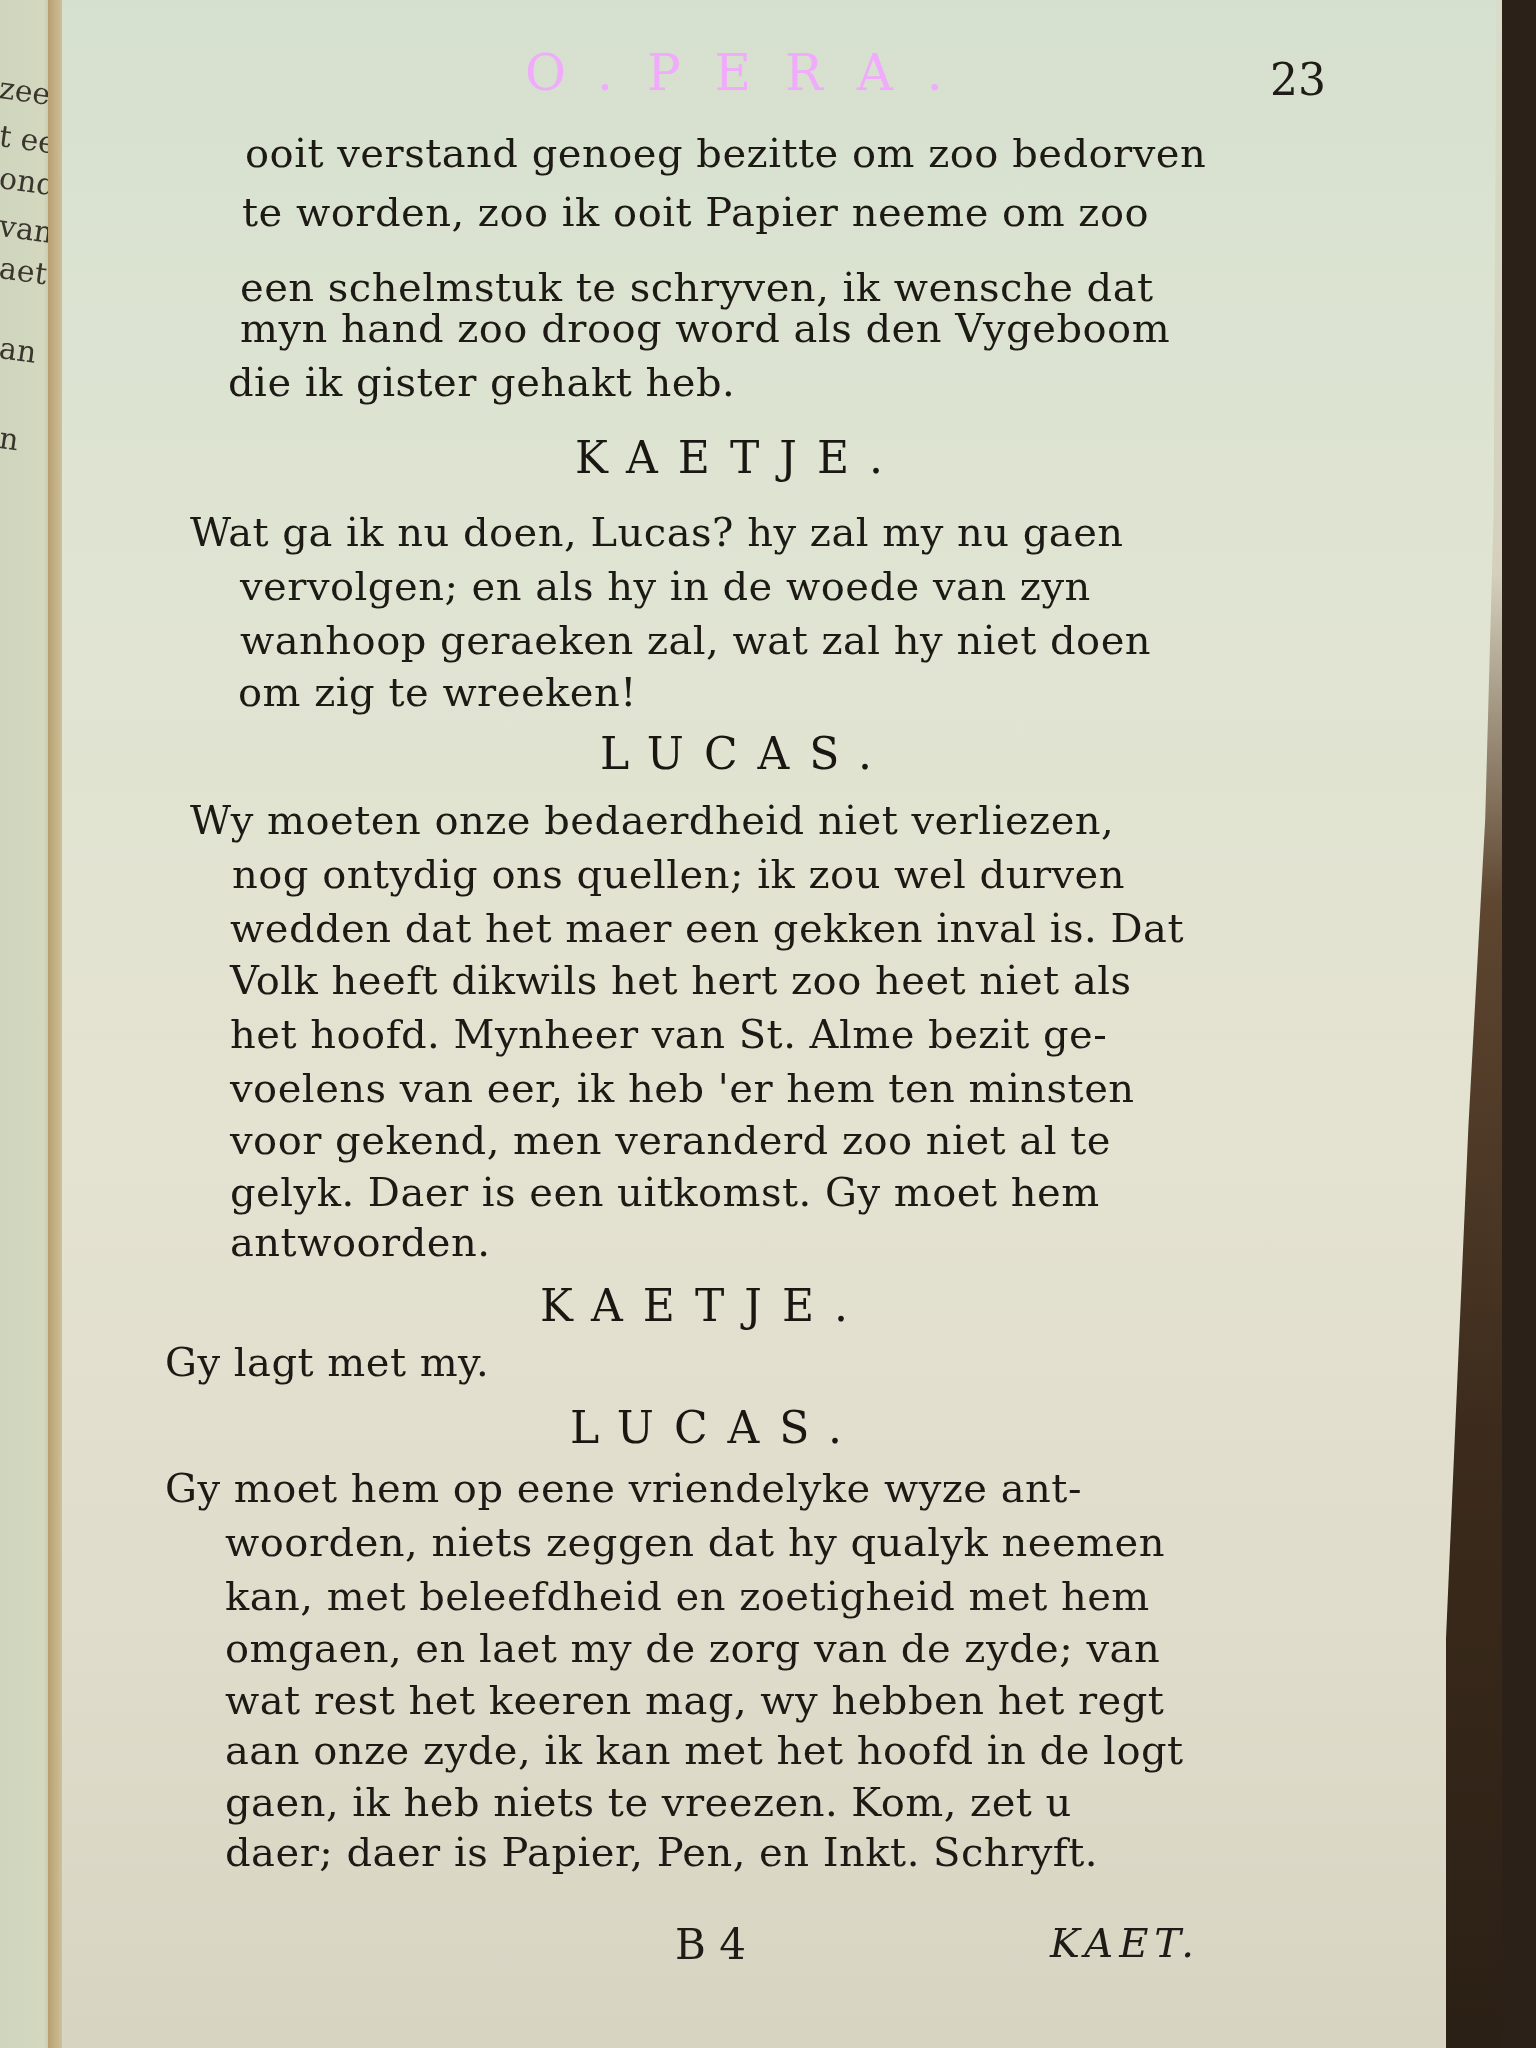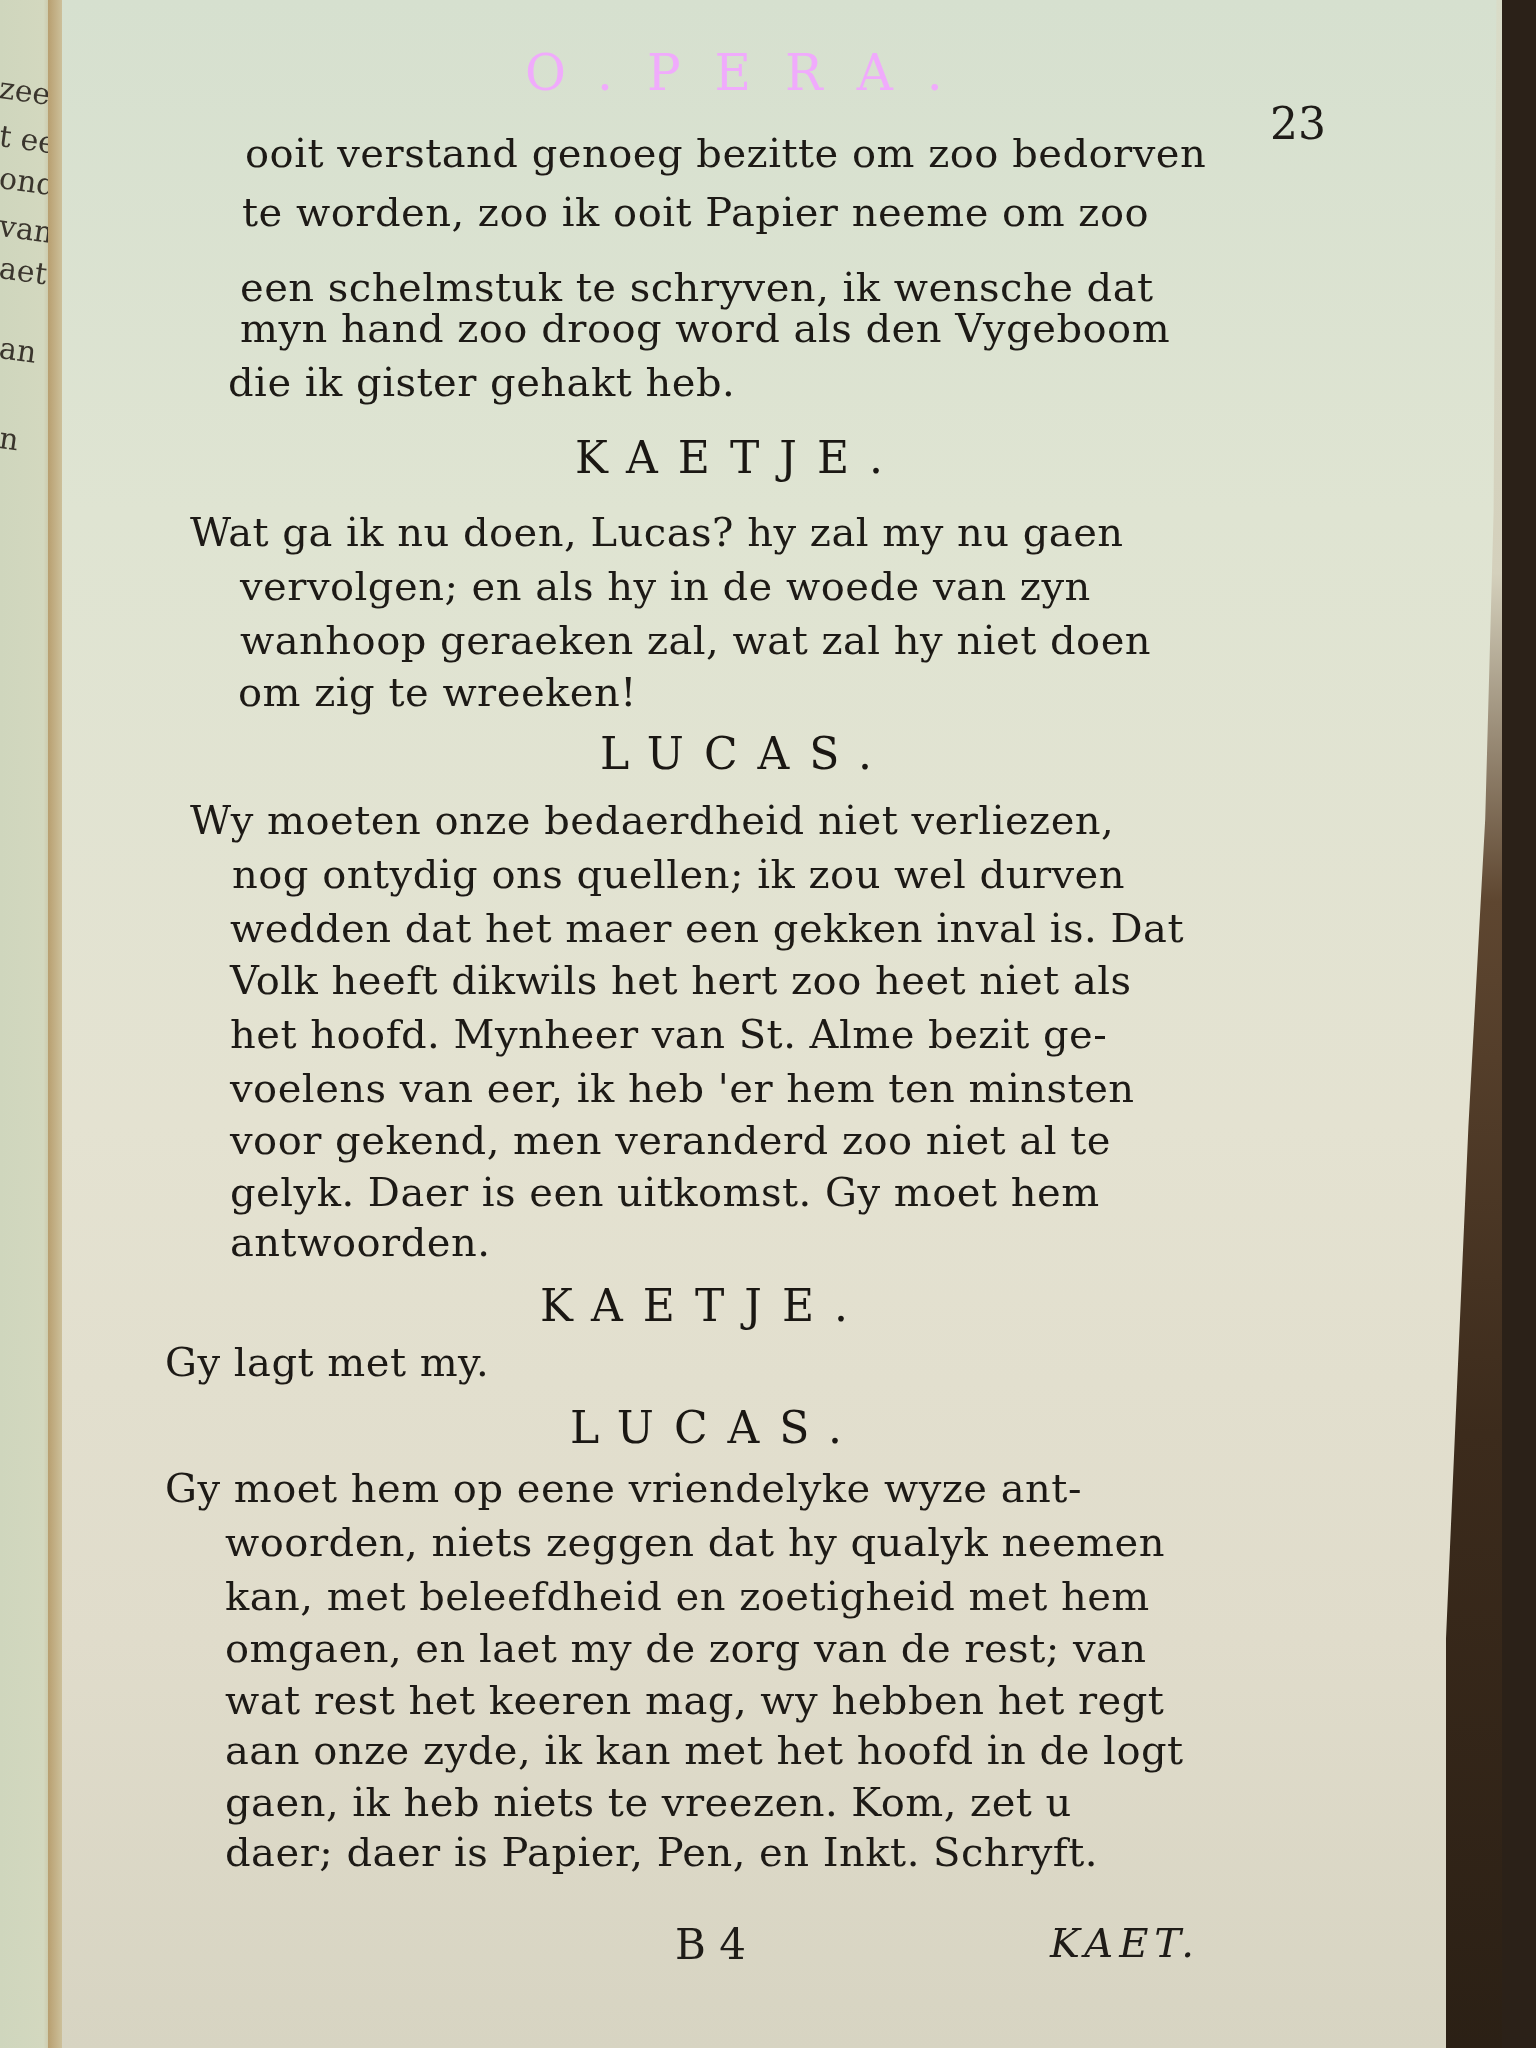--- a/index.html
+++ b/index.html
@@ -31,21 +31,21 @@
     clip-path:polygon(90% 0,100% 0,100% 100%,0 100%,0 80%,40% 55%,70% 40%,85% 25%);
   }
   .show-through {
     position:absolute; color:#8a8f86; opacity:0.22; font-size:34px; white-space:nowrap;
     transform:scaleX(-1);
   }
   .running-head {
     position:absolute; top:44px; left:525px; font-size:50px; letter-spacing:34px; color:#f0abfc;
   }
   .page-number {
-    position:absolute; top:54px; left:1270px; font-size:44px; color:#1f1c18;margin-top:44px;
+    position:absolute; top:54px; left:1270px; font-size:44px; color:#1f1c18;
   }
   .text-block { position:absolute; left:160px; width:1160px; color:#1d1a16; }
   .line {
     position:absolute; font-size:40px; line-height:1; white-space:nowrap;
     letter-spacing:0.5px;
   }
   .speaker {
     position:absolute; font-size:44px; letter-spacing:20px; color:#1a1713;
   }
   .footer-sig {
@@ -102,21 +102,21 @@
   <div class="line" style="top:1172px; left:70px">gelyk. Daer is een uitkomst. Gy moet hem</div>
   <div class="line" style="top:1222px; left:70px">antwoorden.</div>
 
   <div class="speaker" style="top:1280px; left:380px">KAETJE.</div>
   <div class="line" style="top:1342px; left:5px">Gy lagt met my.</div>
 
   <div class="speaker" style="top:1402px; left:410px">LUCAS.</div>
   <div class="line" style="top:1468px; left:5px">Gy moet hem op eene vriendelyke wyze ant-</div>
   <div class="line" style="top:1522px; left:65px">woorden, niets zeggen dat hy qualyk neemen</div>
   <div class="line" style="top:1576px; left:65px">kan, met beleefdheid en zoetigheid met hem</div>
-  <div class="line" style="top:1628px; left:65px">omgaen, en laet my de zorg van de rest; van</div>
+  <div class="line" style="top:1628px; left:65px">omgaen, en laet my de zorg van de zyde; van</div>
   <div class="line" style="top:1680px; left:65px">wat rest het keeren mag, wy hebben het regt</div>
   <div class="line" style="top:1730px; left:65px">aan onze zyde, ik kan met het hoofd in de logt</div>
   <div class="line" style="top:1782px; left:65px">gaen, ik heb niets te vreezen. Kom, zet u</div>
   <div class="line" style="top:1832px; left:65px">daer; daer is Papier, Pen, en Inkt. Schryft.</div>
 </div>
 
 <div class="footer-sig">B 4</div>
 <div class="footer-catch">KAET.</div>
 
 </body></html>

